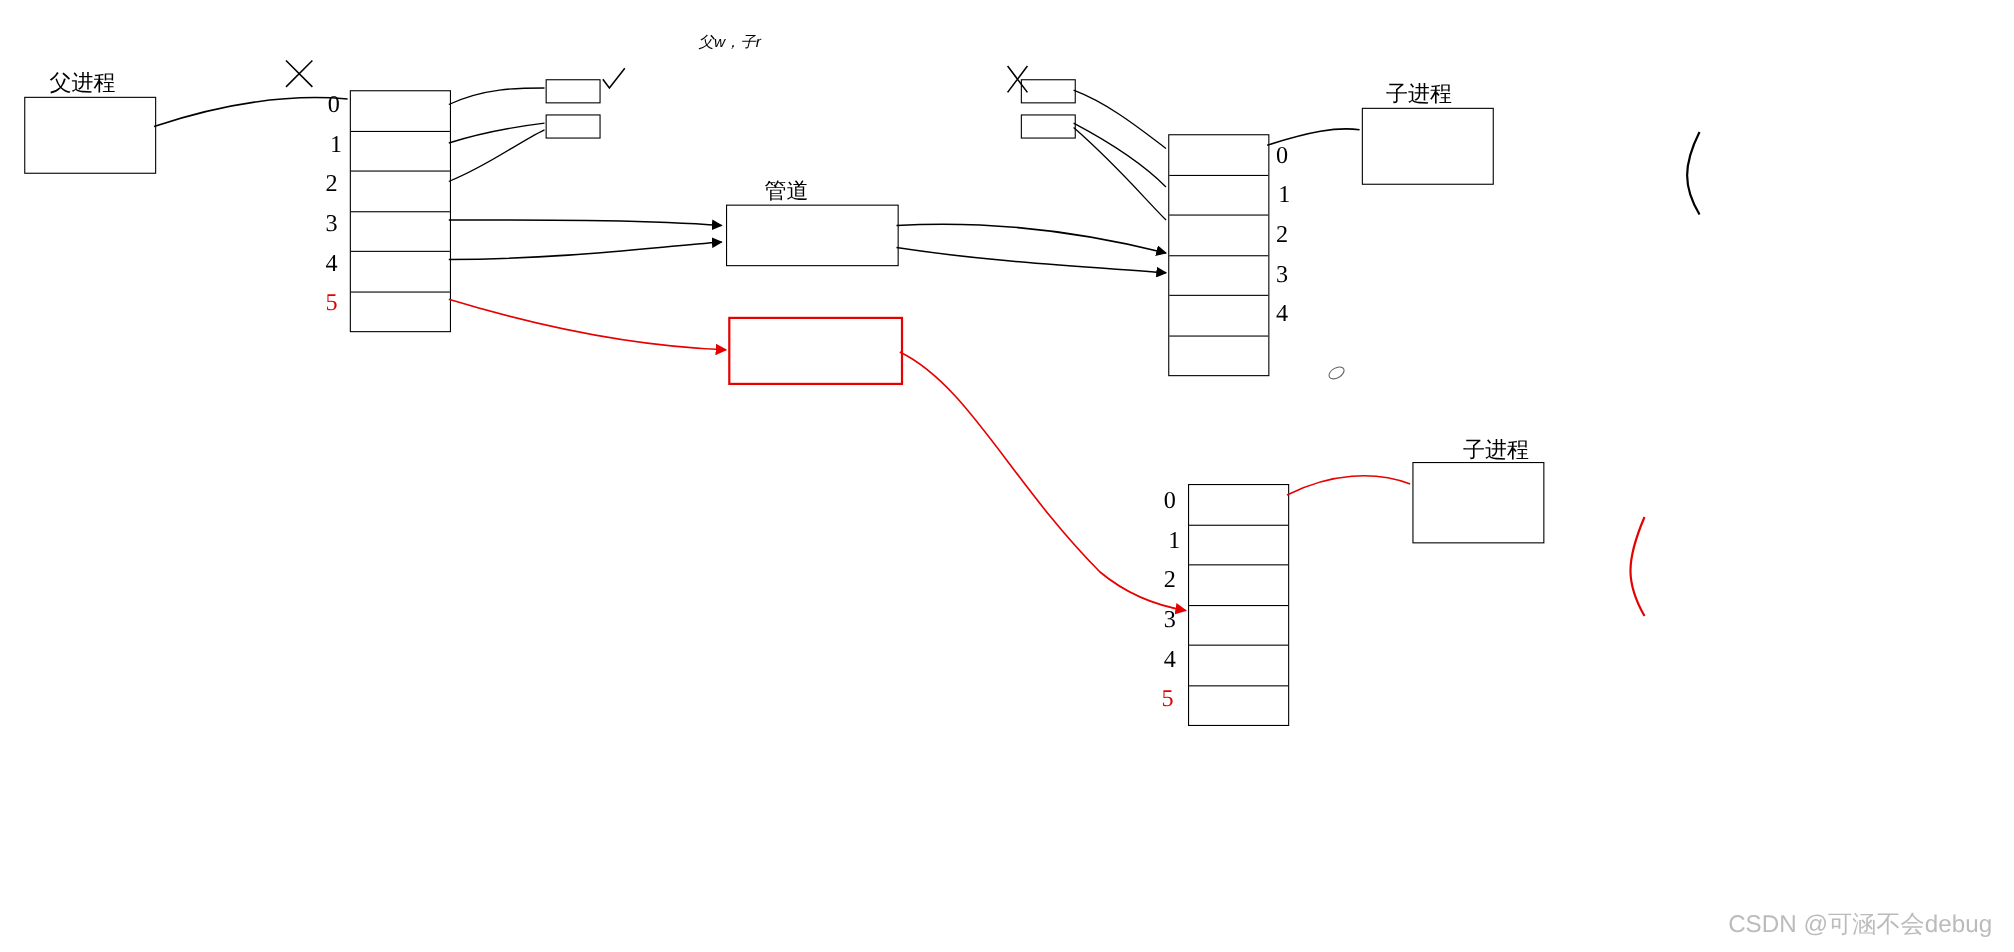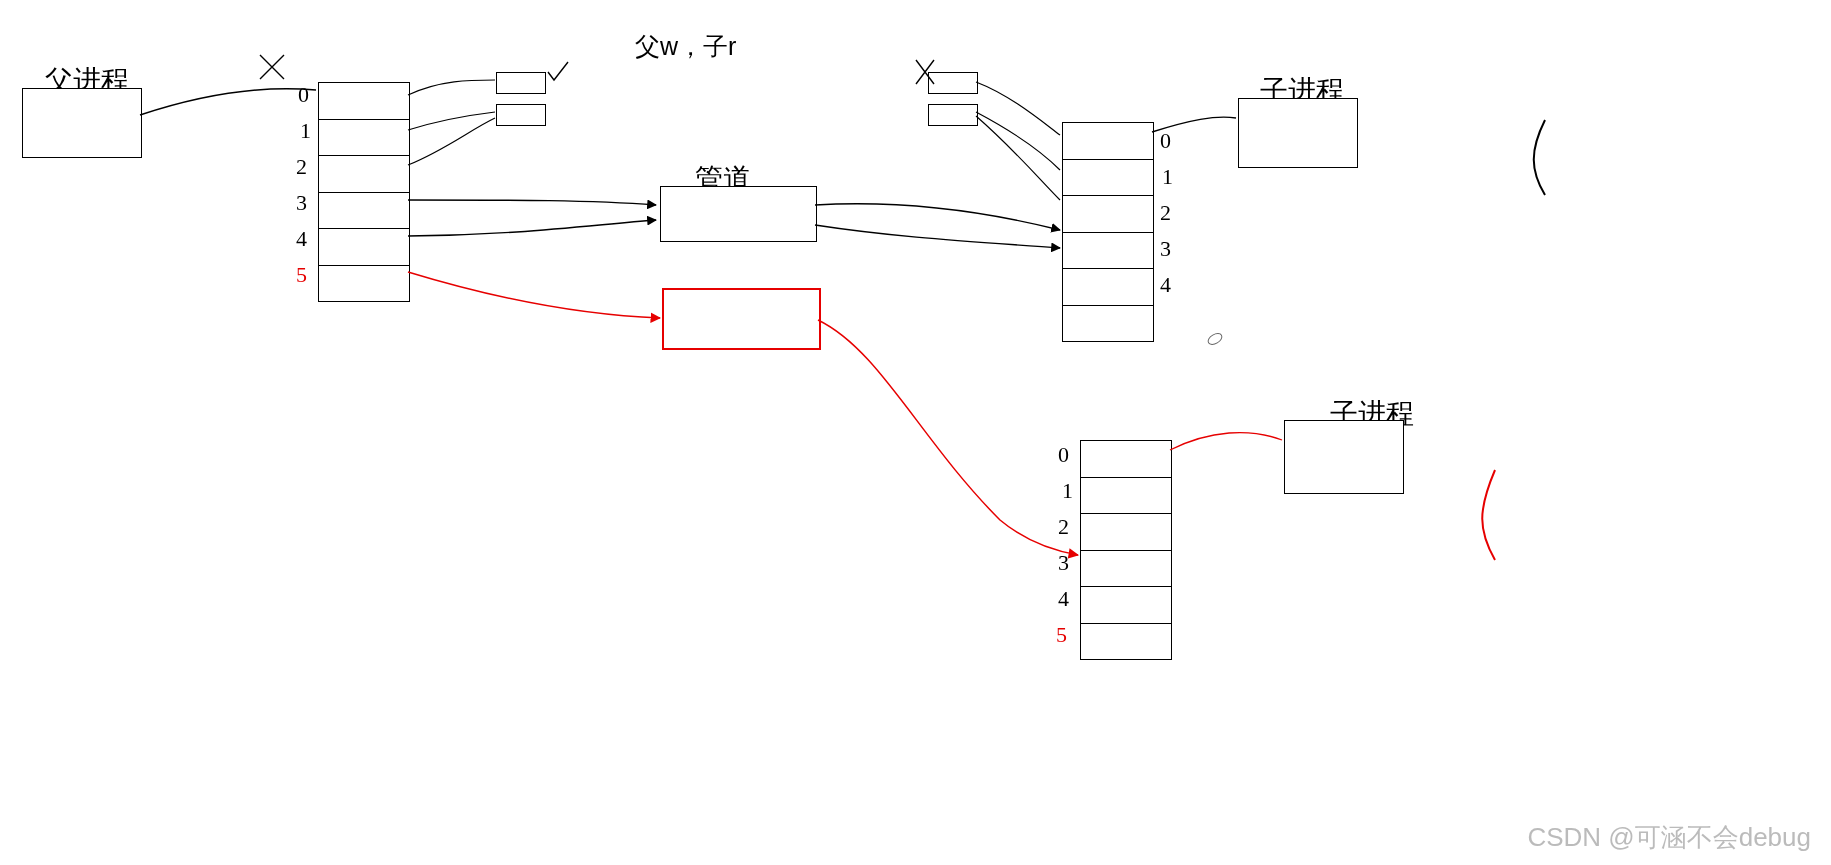--- a/index.html
+++ b/index.html
@@ -7,21 +7,21 @@
     padding: 0;
     width: 1831px;
     height: 865px;
     background: #ffffff;
     font-family: "Microsoft YaHei", "SimSun", sans-serif;
     overflow: hidden;
     position: relative;
   }
   .label {
     position: absolute;
-    font-size: 28px;
+    font-size: 20px;
     color: #000;
     white-space: nowrap;
   }
   .box {
     position: absolute;
     border: 1.5px solid #000;
     background: #fff;
   }
   .red-box {
     position: absolute;
@@ -43,34 +43,34 @@
     position: absolute;
     font-family: "Comic Sans MS", cursive;
     font-size: 22px;
     color: #000;
   }
   .hand.red { color: #e60000; }
   .watermark {
     position: absolute;
     right: 20px;
     bottom: 10px;
-    font-size: 26px;
+    font-size: 22px;
     color: rgba(120,120,120,0.5);
   }
   svg.overlay {
     position: absolute;
     left: 0; top: 0;
     width: 1831px; height: 865px;
     pointer-events: none;
   }
 </style>
 </head>
 <body>
 
-<div class="label" style="left:635px; top:30px; font-size:25px;">父w，子r</div>
+<div class="label" style="left:635px; top:30px; font-size:14px;font-style:italic;">父w，子r</div>
 
 <div class="label" style="left:45px; top:62px;">父进程</div>
 <div class="box" style="left:22px; top:88px; width:118px; height:68px;"></div>
 
 <div class="fd-table" style="left:318px; top:82px; width:90px; height:218px;">
   <div class="row"></div>
   <div class="row"></div>
   <div class="row"></div>
   <div class="row"></div>
   <div class="row"></div>

